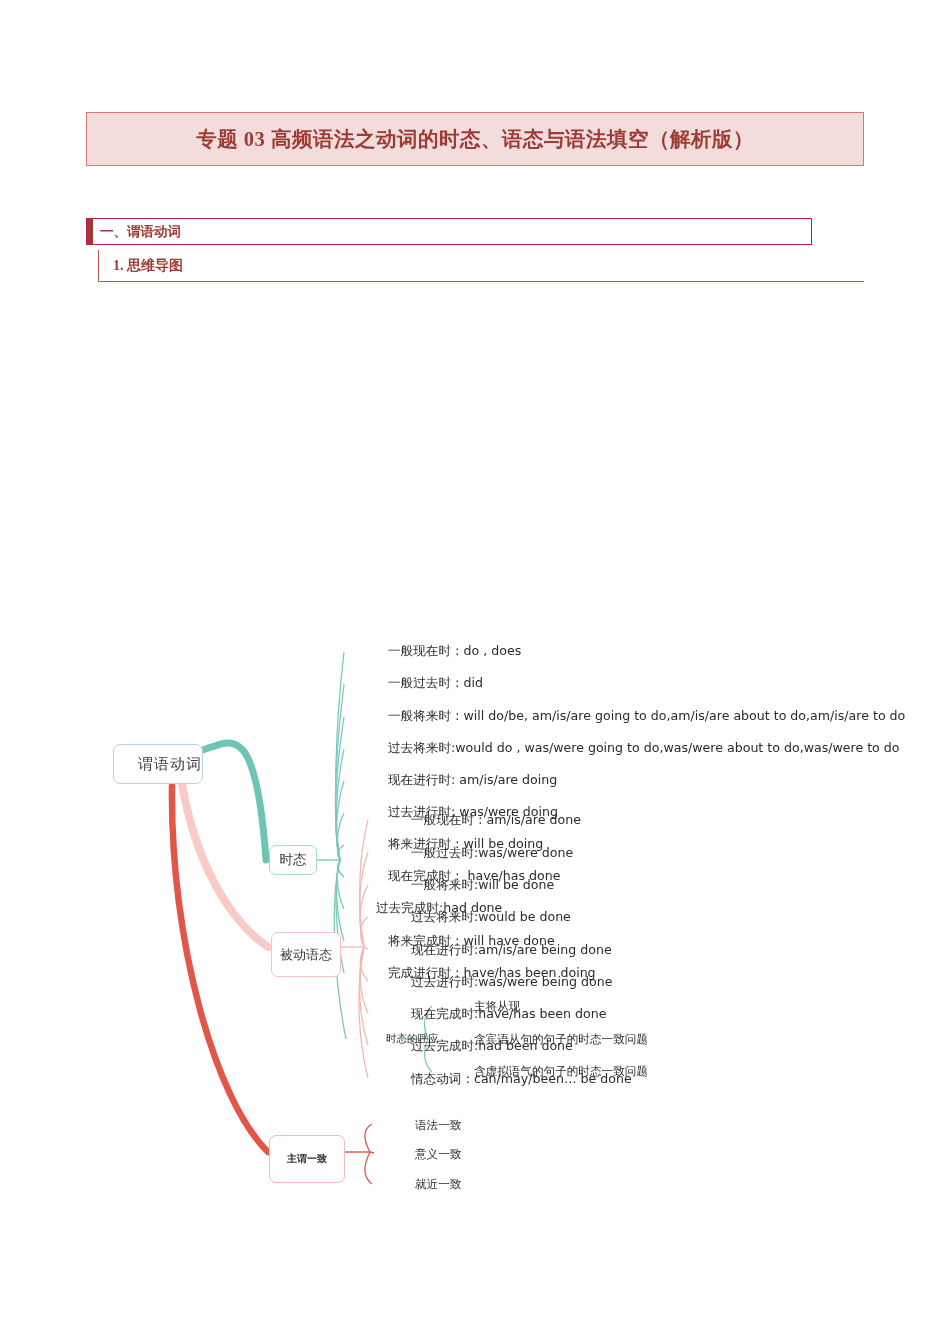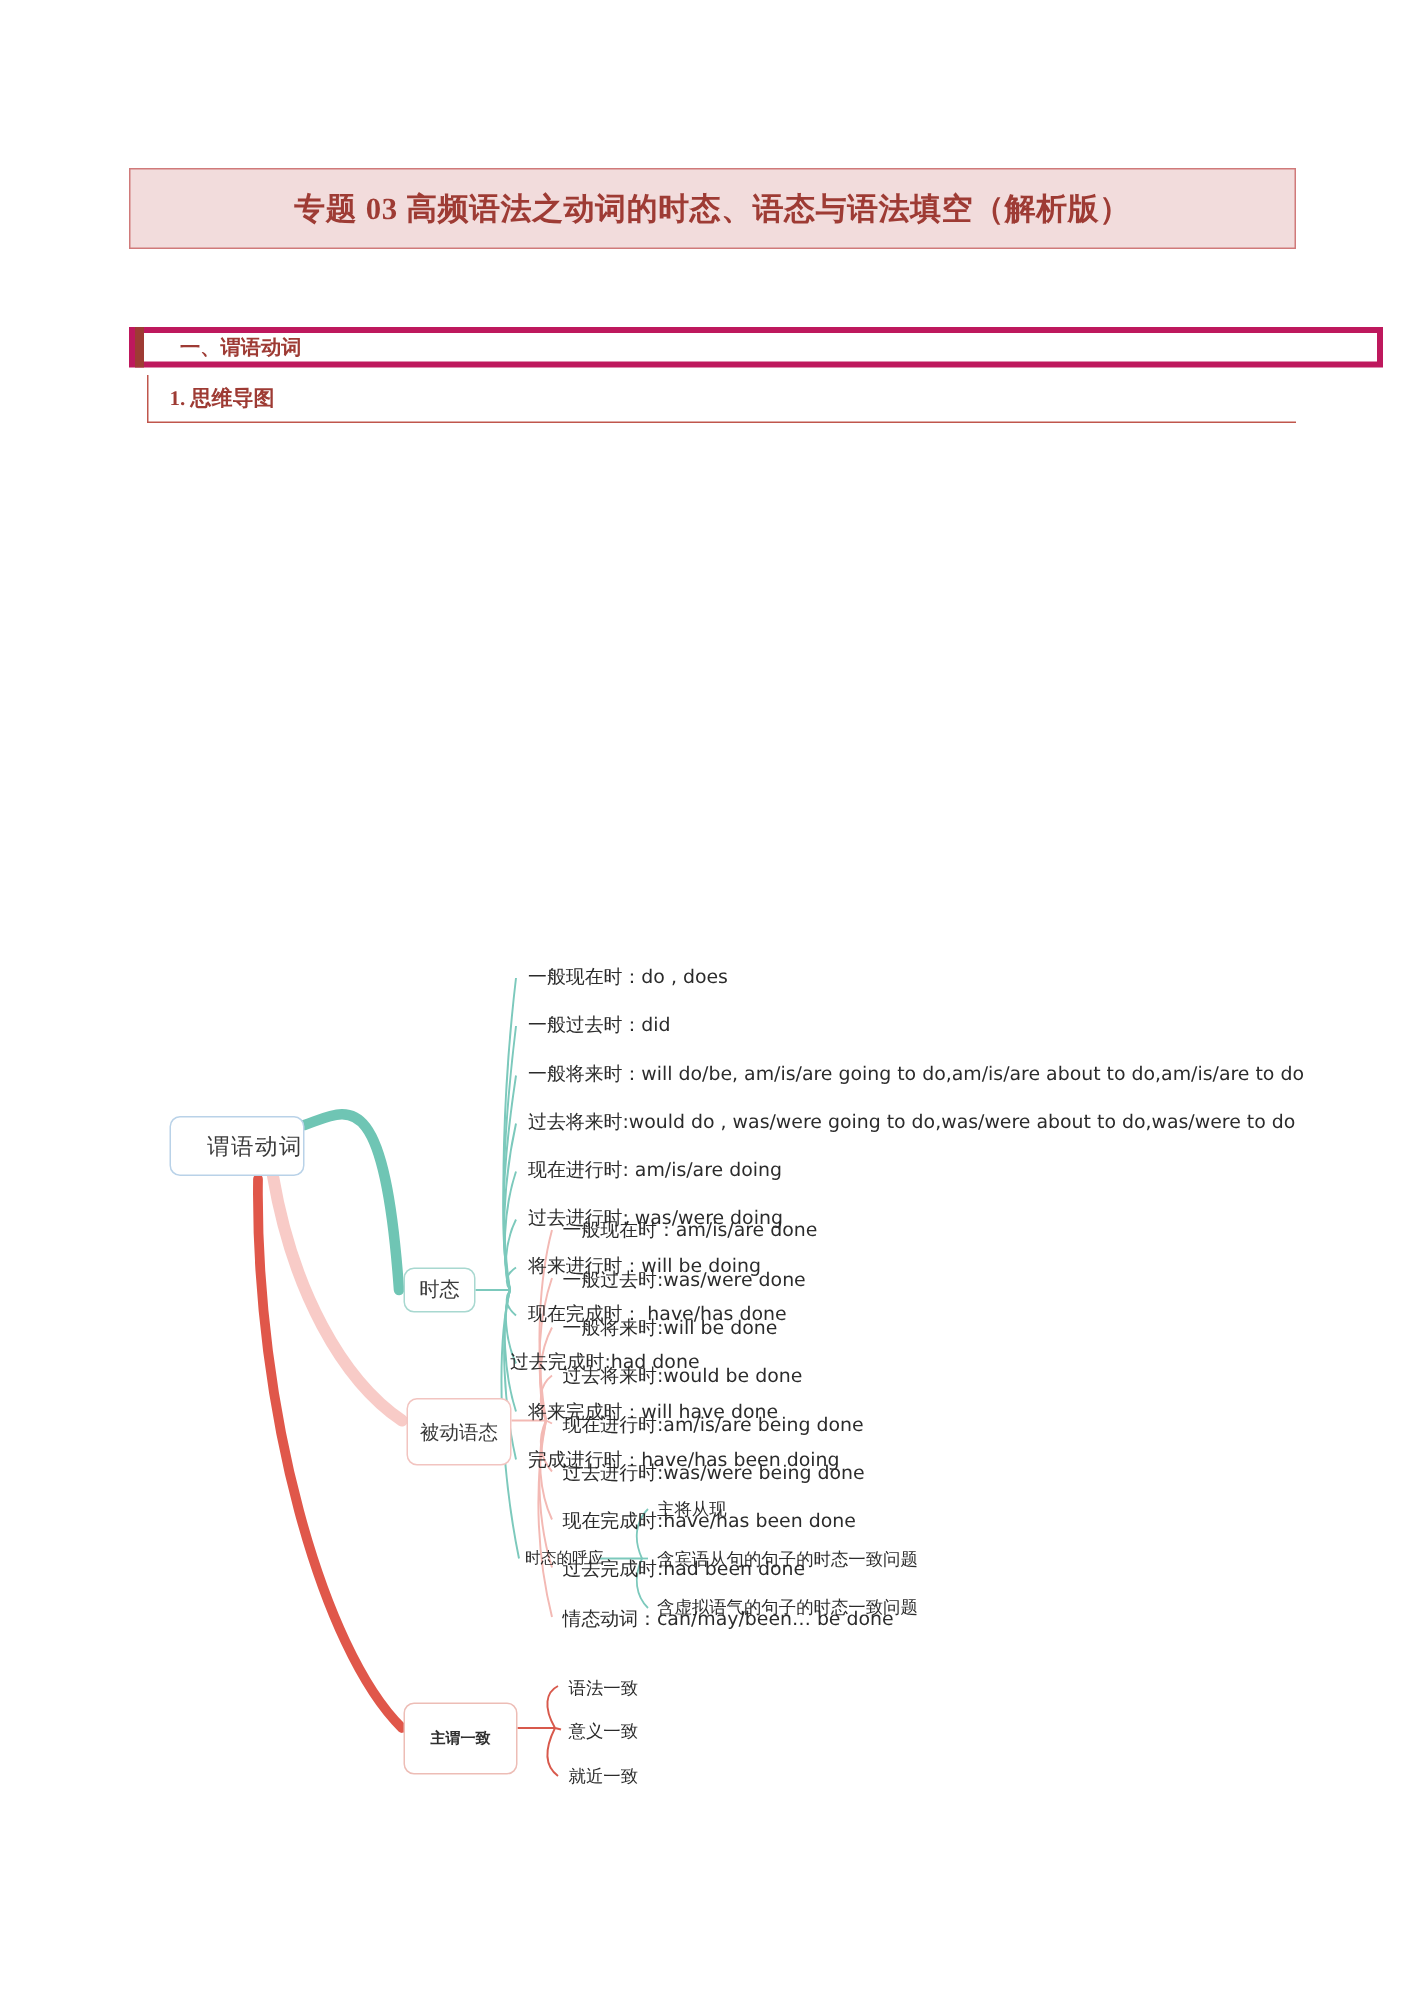--- a/index.html
+++ b/index.html
@@ -30,23 +30,23 @@
     font-size: 20.5px;
     color: #9E3B34;
     letter-spacing: .5px;
     white-space: nowrap;
   }
 
   
   #section-header {
     position: absolute;
     left: 86px; top: 218px;
-    width: 836px; height: 27px;
-    border: 4px solid #be185d;
-    display: flex; align-items: center; gap: 17px;
+    width: 726px; height: 27px;
+    border: 1px solid #be185d;
+    display: flex; align-items: center;
   }
   #section-header .bar {
     width: 6px; height: 27px;
     background: #9E3B34;
     margin-right: 7px;
     flex: none;
   }
   #section-header .label {
     font-family: "Liberation Serif", "DejaVu Serif", serif;
     font-weight: bold;
@@ -118,20 +118,21 @@
     font-size: 10px;
     font-weight: 600;
     color: #2e2e2e;
   }
 
   .leaf {
     position: absolute;
     white-space: nowrap;
     font-family: "DejaVu Sans", "Liberation Sans", sans-serif;
     color: #2b2b2b;
+    margin-left: 36px;
   }
   .leaf-tense  { font-size: 12.6px; }
   .leaf-pass   { font-size: 12.6px; }
   .leaf-small  { font-size: 10.5px; }
   .leaf-sub    { font-size: 11.6px; }
   .leaf-agree  { font-size: 11.6px; }
 </style>
 </head>
 <body>
 

